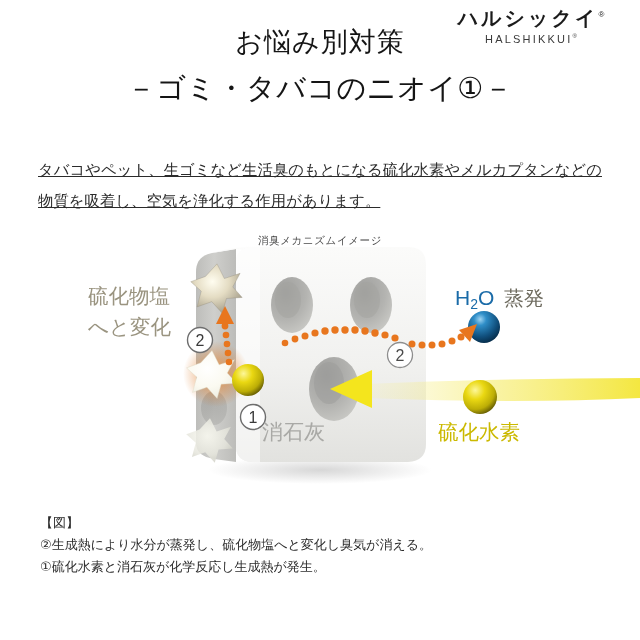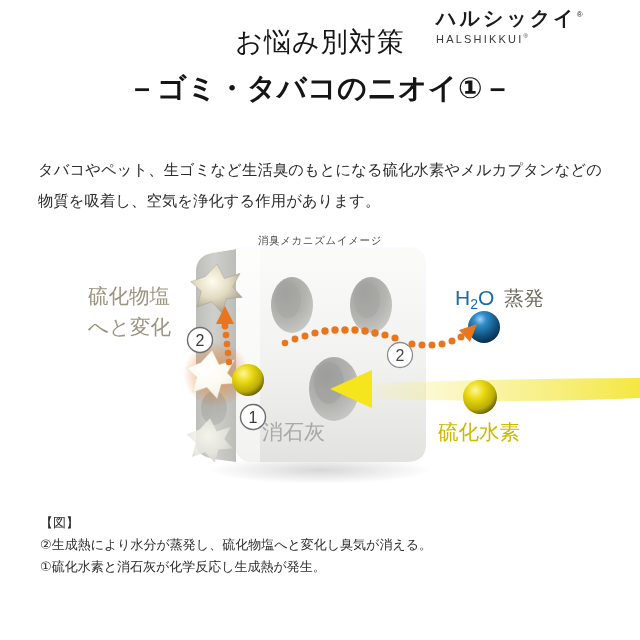--- a/index.html
+++ b/index.html
@@ -16,21 +16,21 @@
     font-family: "Liberation Sans", "DejaVu Sans", sans-serif;
     color: #231f20;
     -webkit-font-smoothing: antialiased;
   }
 
   
   .brand {
     position: absolute;
     top: 6px;
     right: 14px;
-    text-align: left;
+    text-align: center;
     width: 190px;
   }
   .brand-jp {
     font-size: 20px;
     font-weight: 700;
     letter-spacing: 3px;
     color: #1b1b1b;
     line-height: 1.2;
     position: relative;
     display: inline-block;
@@ -63,38 +63,39 @@
   }
   .title-main {
     font-size: 27px;
     font-weight: 400;
     letter-spacing: 1px;
     line-height: 1.25;
     color: #151515;
   }
   .title-sub {
     font-size: 29px;
-    font-weight: 700;
+    font-weight: 400;
     letter-spacing: 0.5px;
     line-height: 1.3;
     margin-top: 10px;
     color: #151515;
     white-space: nowrap;
   }
 
   
   .lead {
     position: absolute;
     top: 140px;
     left: 38px;
     width: 568px;
     font-size: 15.3px;
     line-height: 2.0;
     color: #2b2b2b;
     letter-spacing: 0.1px;
+    text-decoration: underline;
   }
 
   
   .figure {
     position: absolute;
     top: 212px;
     left: 0;
     width: 640px;
     height: 290px;
     padding-left: 13px;

